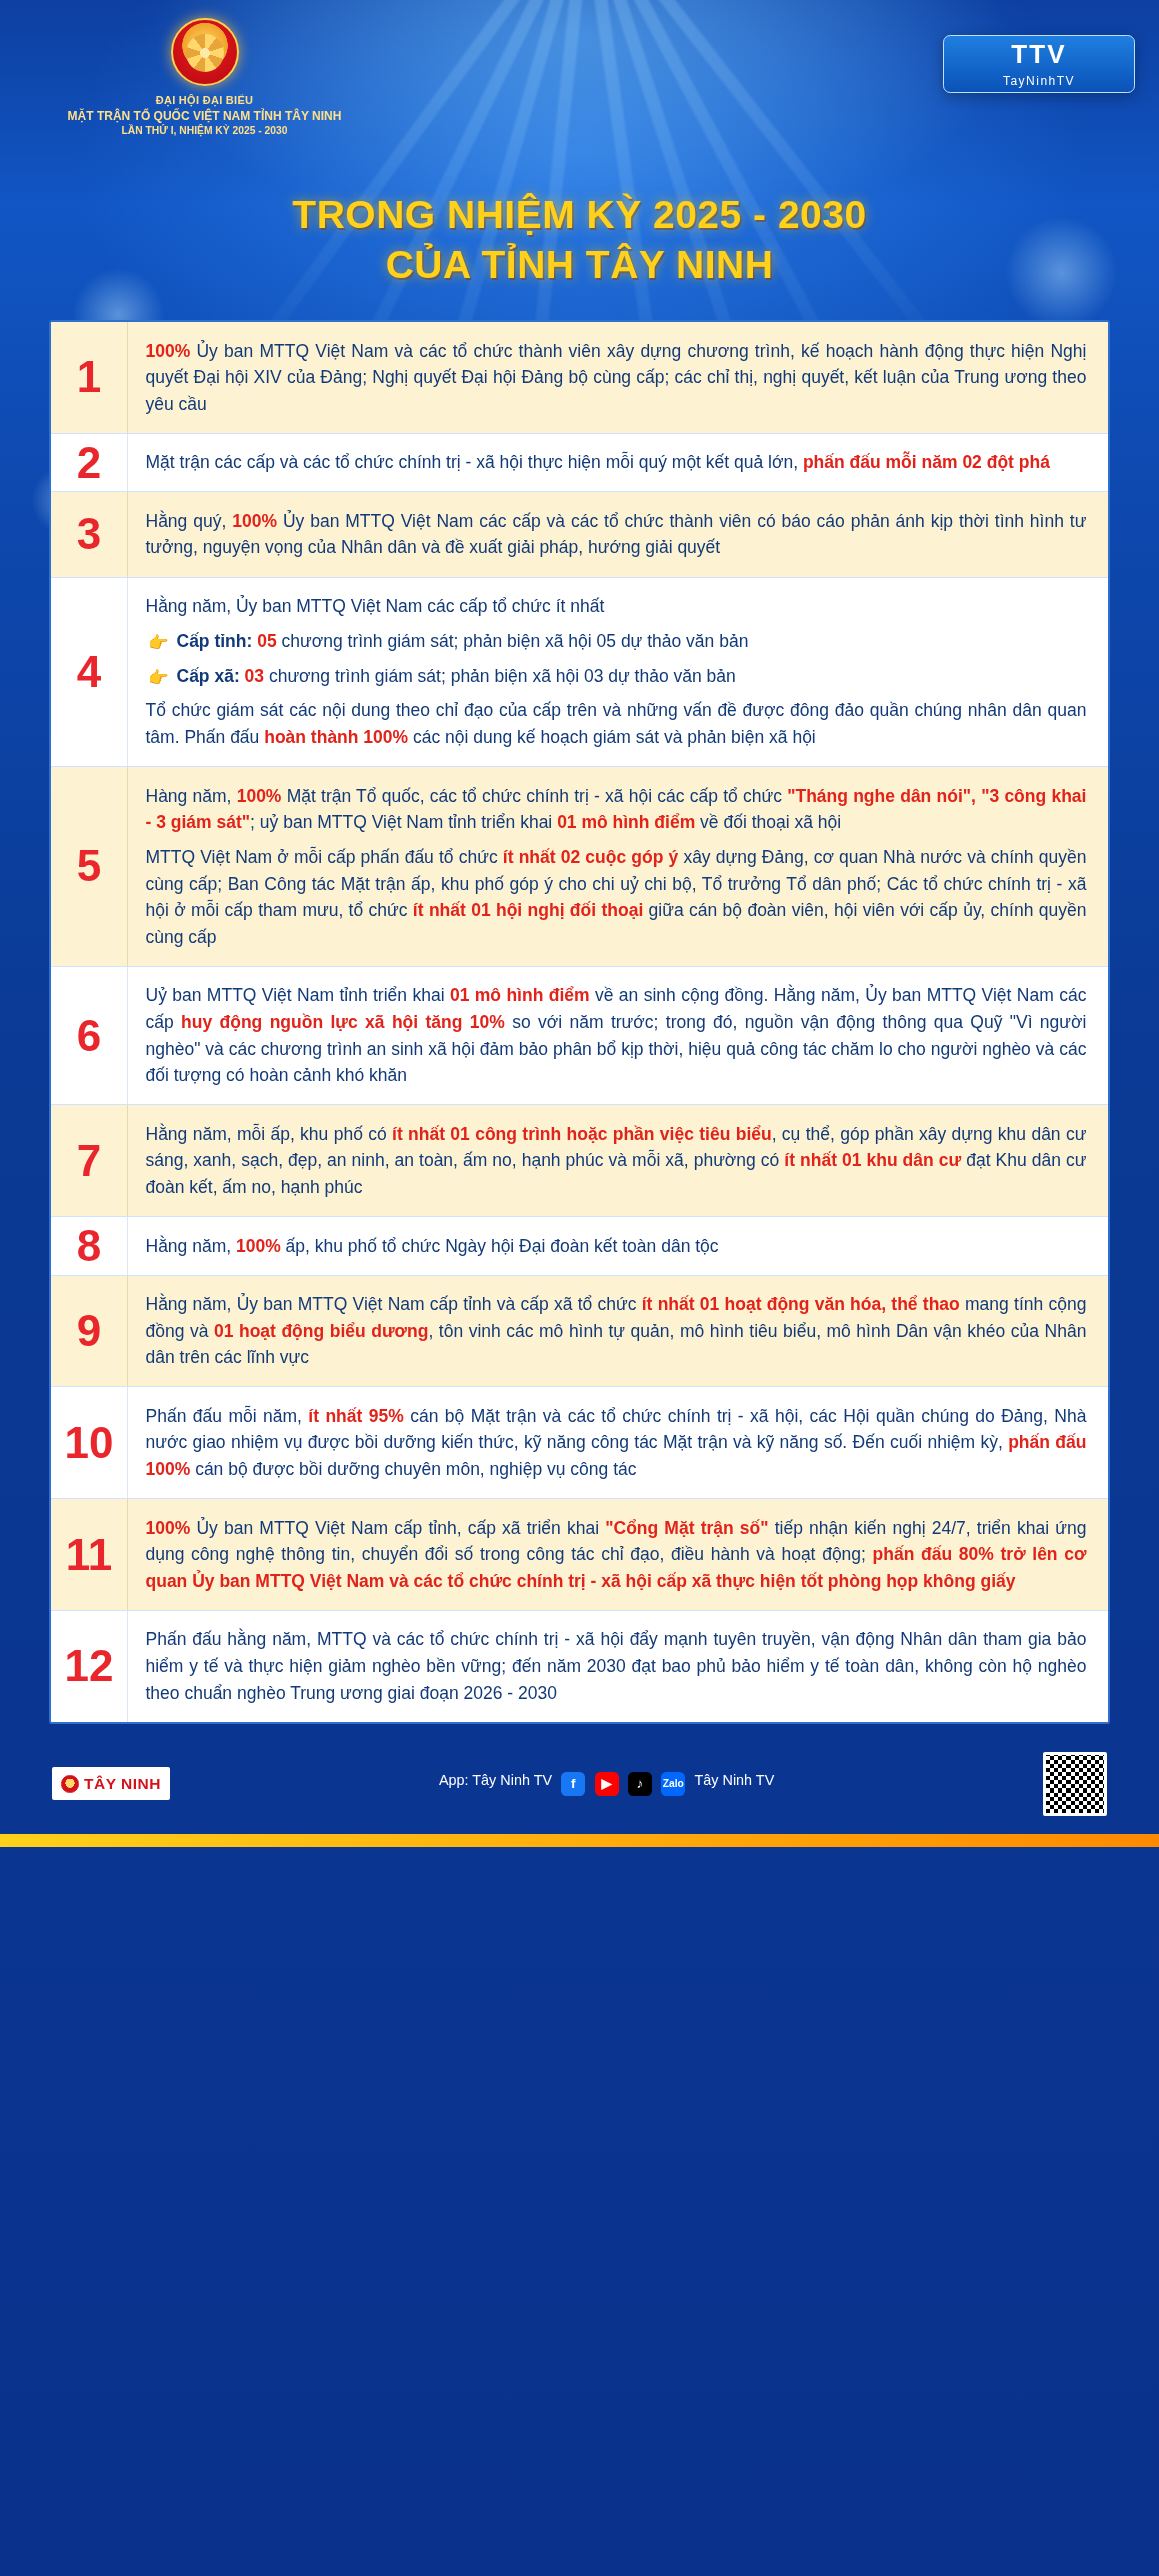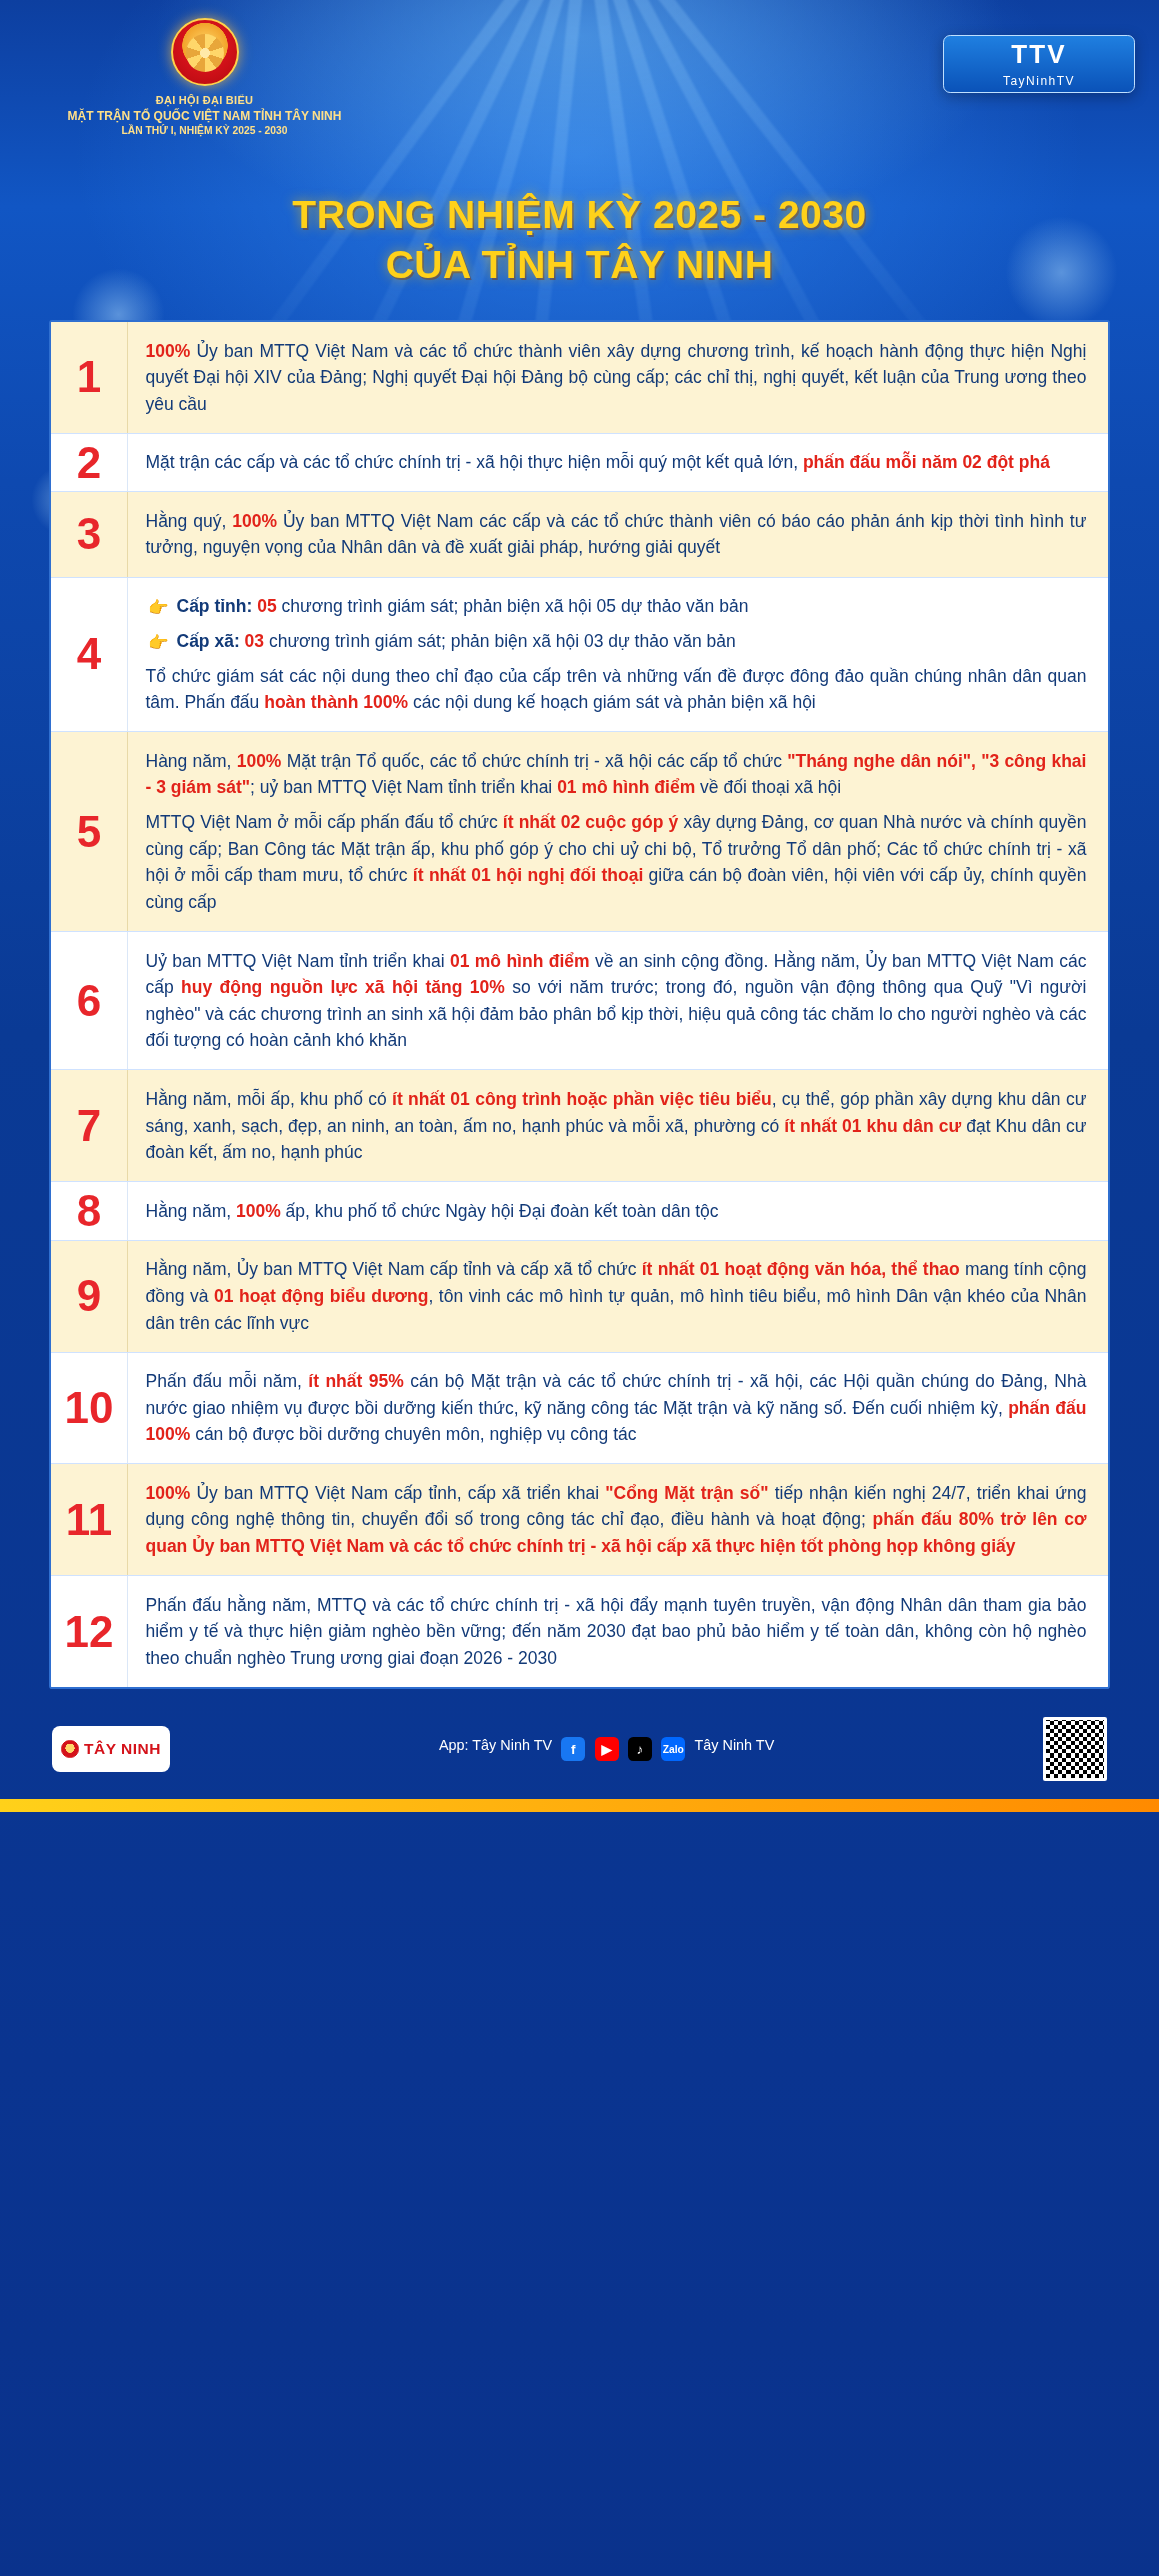--- a/index.html
+++ b/index.html
@@ -143,22 +143,22 @@
     width: 1061px;
     margin: 21.6px auto 0 auto;
     height: 77px;
     display: flex;
     align-items: center;
     justify-content: space-between;
     padding: 0 3.1px 0 3.1px;
   }
   .foot-logo {
     display:flex; align-items:center; gap: 5.2px;
-    background:#ffffff; border-radius:8px; padding:5.2px 9.3px;
-    height: 46px;
+    background:#ffffff; border-radius:2px; padding:5.2px 9.3px;
+    height: 33px;
   }
   .foot-logo .mini {
     width: 17.5px; height: 17.5px; border-radius: 50%;
     background: radial-gradient(circle at 50% 45%, #ffd76a 0 38%, #d4121a 39%);
     border: 1px solid #d4121a;
   }
   .foot-logo .txt { color: #d4121a; font-size: 15.5px; font-weight: bold; letter-spacing: 0.5px; }
   .foot-mid { display:flex; align-items:flex-start; gap: 9.3px; color:#fff; font-size: 14.4px; }
   .chip {
     width: 24px; height: 24px; border-radius: 5.2px;
@@ -240,20 +240,21 @@
       </div>
       <div class="row odd">
         <div class="num">3</div>
         <div class="content">
           <p><span>Hằng quý, </span><span class="r">100% </span><span>Ủy ban MTTQ Việt Nam các cấp và các tổ chức thành viên có báo cáo phản ánh kịp thời tình hình tư tưởng, nguyện vọng của Nhân dân và đề xuất giải pháp, hướng giải quyết</span></p>
         </div>
       </div>
       <div class="row even">
         <div class="num">4</div>
         <div class="content">
+          <p><span>Hằng năm, Ủy ban MTTQ Việt Nam các cấp tổ chức ít nhất</span></p>
           <p class="bullet"><span class="hand">👉</span><span class="b">Cấp tỉnh: </span><span class="r">05 </span><span>chương trình giám sát; phản biện xã hội 05 dự thảo văn bản</span></p>
           <p class="bullet"><span class="hand">👉</span><span class="b">Cấp xã: </span><span class="r">03 </span><span>chương trình giám sát; phản biện xã hội 03 dự thảo văn bản</span></p>
           <p><span>Tổ chức giám sát các nội dung theo chỉ đạo của cấp trên và những vấn đề được đông đảo quần chúng nhân dân quan tâm. Phấn đấu </span><span class="r">hoàn thành 100% </span><span>các nội dung kế hoạch giám sát và phản biện xã hội</span></p>
         </div>
       </div>
       <div class="row odd">
         <div class="num">5</div>
         <div class="content">
           <p><span>Hàng năm, </span><span class="r">100% </span><span>Mặt trận Tổ quốc, các tổ chức chính trị - xã hội các cấp tổ chức </span><span class="r">"Tháng nghe dân nói", "3 công khai - 3 giám sát"</span><span>; uỷ ban MTTQ Việt Nam tỉnh triển khai </span><span class="r">01 mô hình điểm </span><span>về đối thoại xã hội</span></p>
           <p><span>MTTQ Việt Nam ở mỗi cấp phấn đấu tổ chức </span><span class="r">ít nhất 02 cuộc góp ý </span><span>xây dựng Đảng, cơ quan Nhà nước và chính quyền cùng cấp; Ban Công tác Mặt trận ấp, khu phố góp ý cho chi uỷ chi bộ, Tổ trưởng Tổ dân phố; Các tổ chức chính trị - xã hội ở mỗi cấp tham mưu, tổ chức </span><span class="r">ít nhất 01 hội nghị đối thoại </span><span>giữa cán bộ đoàn viên, hội viên với cấp ủy, chính quyền cùng cấp</span></p>

